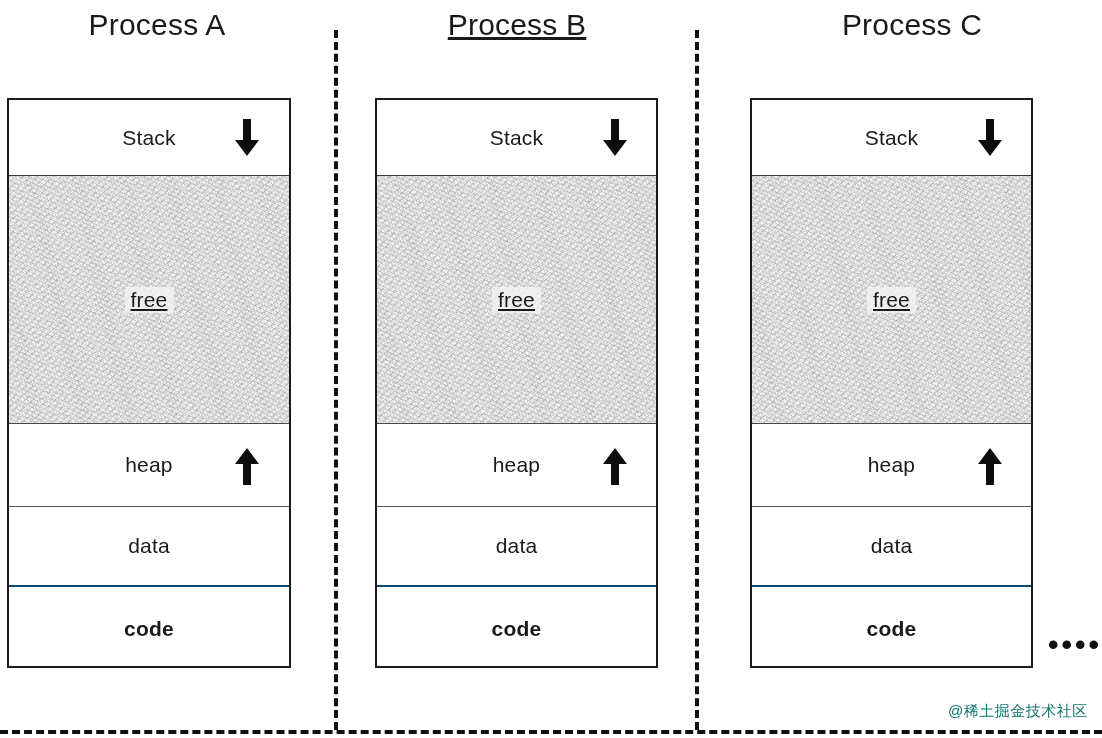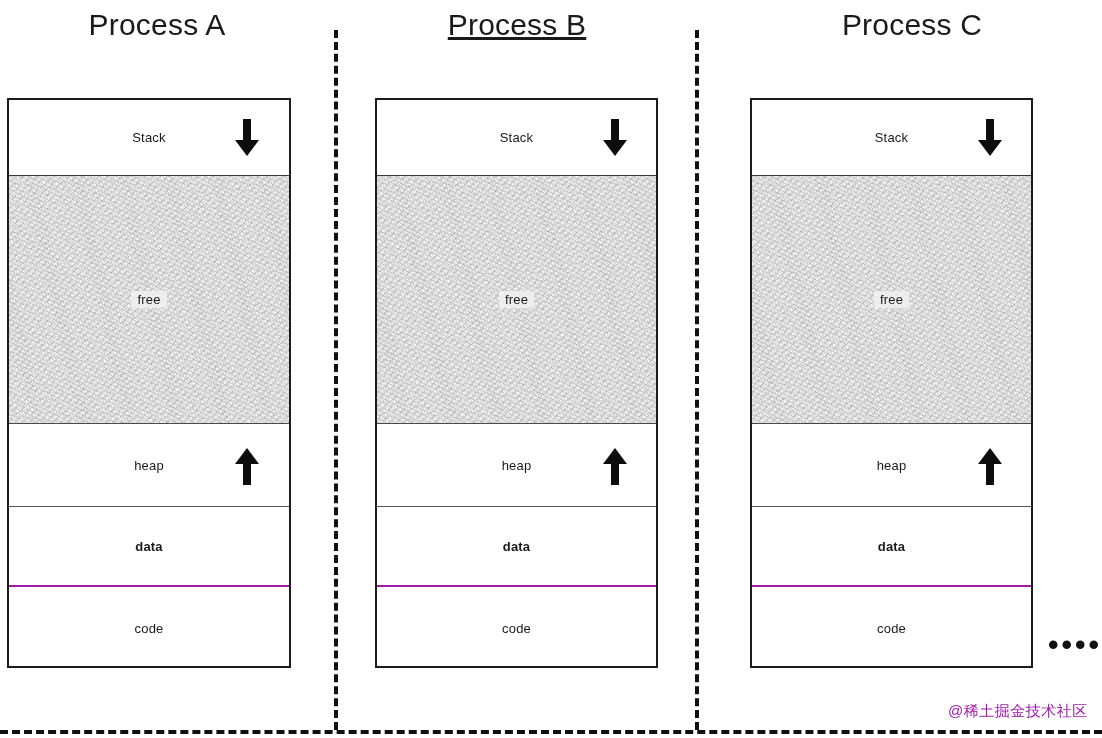--- a/index.html
+++ b/index.html
@@ -38,48 +38,49 @@
   .seg {
     position: absolute;
     left: 0;
     right: 0;
     box-sizing: border-box;
     display: flex;
     align-items: center;
     justify-content: center;
   }
   .seg-label {
-    font-size: 13px;
+    font-size: 21px;
     color: #1a1a1a;
     letter-spacing: 0.2px;
   }
 
   .seg-stack  { border-bottom: 1px solid #3a3a3a; }
   .seg-free   { border-bottom: 1px solid #4a4a4a; }
   .seg-heap   { border-bottom: 1px solid #555555; }
-  .seg-data   { border-bottom: 2px solid #a21caf; font-weight: bold; }
-  .seg-code   { border-bottom: none; }
+  .seg-data   { border-bottom: 2px solid #0c4a6e; }
+  .seg-code   { border-bottom: none; font-weight: bold; }
 
   
   .seg-free {
     background-color: #f2f2f2;
     background-image:
       repeating-linear-gradient(27deg,  rgba(150,150,150,0.30) 0px, rgba(150,150,150,0.30) 1px, rgba(255,255,255,0) 1px, rgba(255,255,255,0) 4px),
       repeating-linear-gradient(-41deg, rgba(120,120,120,0.24) 0px, rgba(120,120,120,0.24) 1px, rgba(255,255,255,0) 1px, rgba(255,255,255,0) 5px),
       repeating-linear-gradient(73deg,  rgba(175,175,175,0.26) 0px, rgba(175,175,175,0.26) 1px, rgba(255,255,255,0) 1px, rgba(255,255,255,0) 3px),
       repeating-linear-gradient(113deg, rgba(200,200,200,0.30) 0px, rgba(200,200,200,0.30) 2px, rgba(255,255,255,0) 2px, rgba(255,255,255,0) 6px),
       repeating-linear-gradient(7deg,   rgba(135,135,135,0.16) 0px, rgba(135,135,135,0.16) 1px, rgba(255,255,255,0) 1px, rgba(255,255,255,0) 7px),
       repeating-linear-gradient(160deg, rgba(165,165,165,0.20) 0px, rgba(165,165,165,0.20) 1px, rgba(255,255,255,0) 1px, rgba(255,255,255,0) 5px);
   }
   .seg-free .seg-label {
     position: relative;
     z-index: 2;
     background: rgba(243,243,243,0.80);
     padding: 1px 6px;
     border-radius: 2px;
+    text-decoration: underline;
   }
 
   
   .arrow {
     position: absolute;
     width: 26px;
     height: 38px;
   }
   .arrow svg { display: block; }
 
@@ -102,21 +103,21 @@
     font-weight: 700;
     letter-spacing: 3px;
     color: #111111;
     line-height: 1;
   }
 
   
   .watermark {
     position: absolute;
     font-size: 15px;
-    color: #a21caf;
+    color: #0f766e;
     white-space: nowrap;
     letter-spacing: 0.5px;
   }
 </style>
 </head>
 <body>
 
 <div id="columns-root">
     <div class="proc-title" style="left: -43px; top: 8px; width: 400px;">Process A</div>
     <div class="mem-box" style="left: 7px; top: 98px; width: 284px; height: 570px;">

